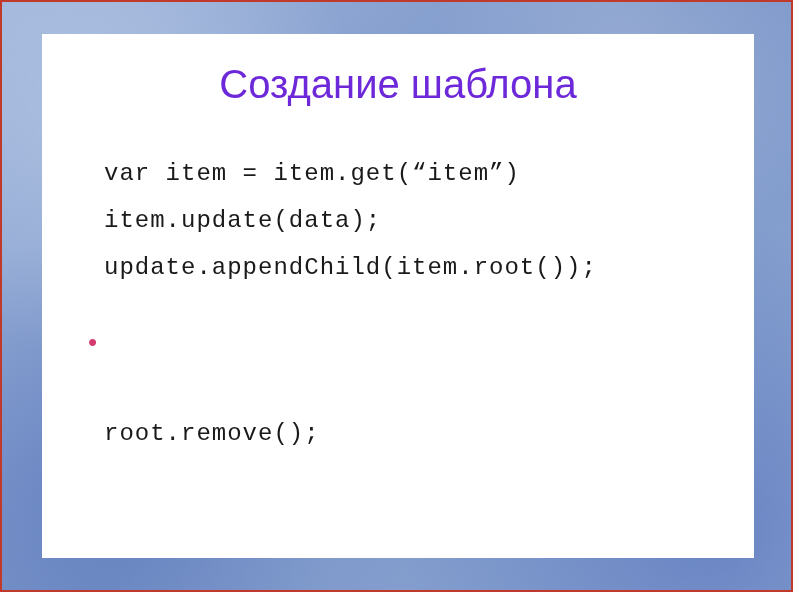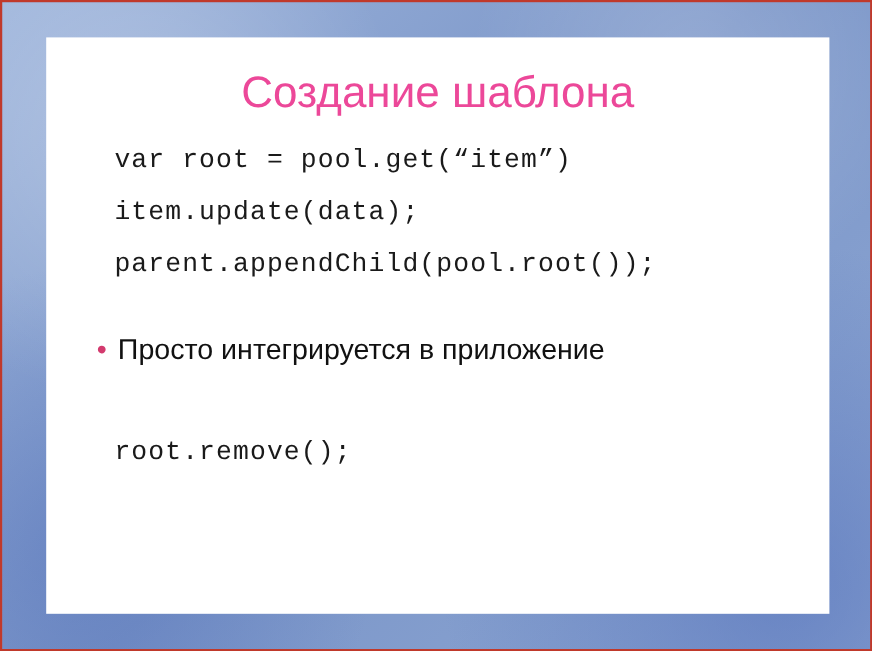--- a/index.html
+++ b/index.html
@@ -26,22 +26,22 @@
     top: 32px;
     width: 712px;
     height: 524px;
     background: #ffffff;
     padding: 28px 36px 20px 36px;
   }
   .title {
     text-align: center;
     font-size: 40px;
     font-weight: 400;
-    color: #ec4899;
-    margin-bottom: 17px;
+    color: #6d28d9;
+    margin-bottom: 44px;
   }
   .code-block {
     font-family: "Courier New", Courier, monospace;
     font-size: 24px;
     color: #1a1a1a;
     letter-spacing: 1px;
     line-height: 1.95;
     margin-left: 26px;
     margin-bottom: 38px;
     white-space: pre;
@@ -66,24 +66,23 @@
     margin-bottom: 0;
   }
 </style>
 </head>
 <body>
 
 <div class="frame">
   <div class="slide">
     <h1 class="title">Создание шаблона</h1>
 
-    <div class="code-block"><span>var root = pool.get(“item”)</span>
+    <div class="code-block"><span>var item = item.get(“item”)</span>
 <span>item.update(data);</span>
-<span>parent.appendChild(pool.root());</span></div>
+<span>update.appendChild(item.root());</span></div>
 
     <div class="bullet-row">
       <span class="bullet-dot">•</span>
-      <span class="bullet-text">Просто интегрируется в приложение</span>
     </div>
 
     <div class="code-block second"><span>root.remove();</span></div>
   </div>
 </div>
 
 </body></html>

